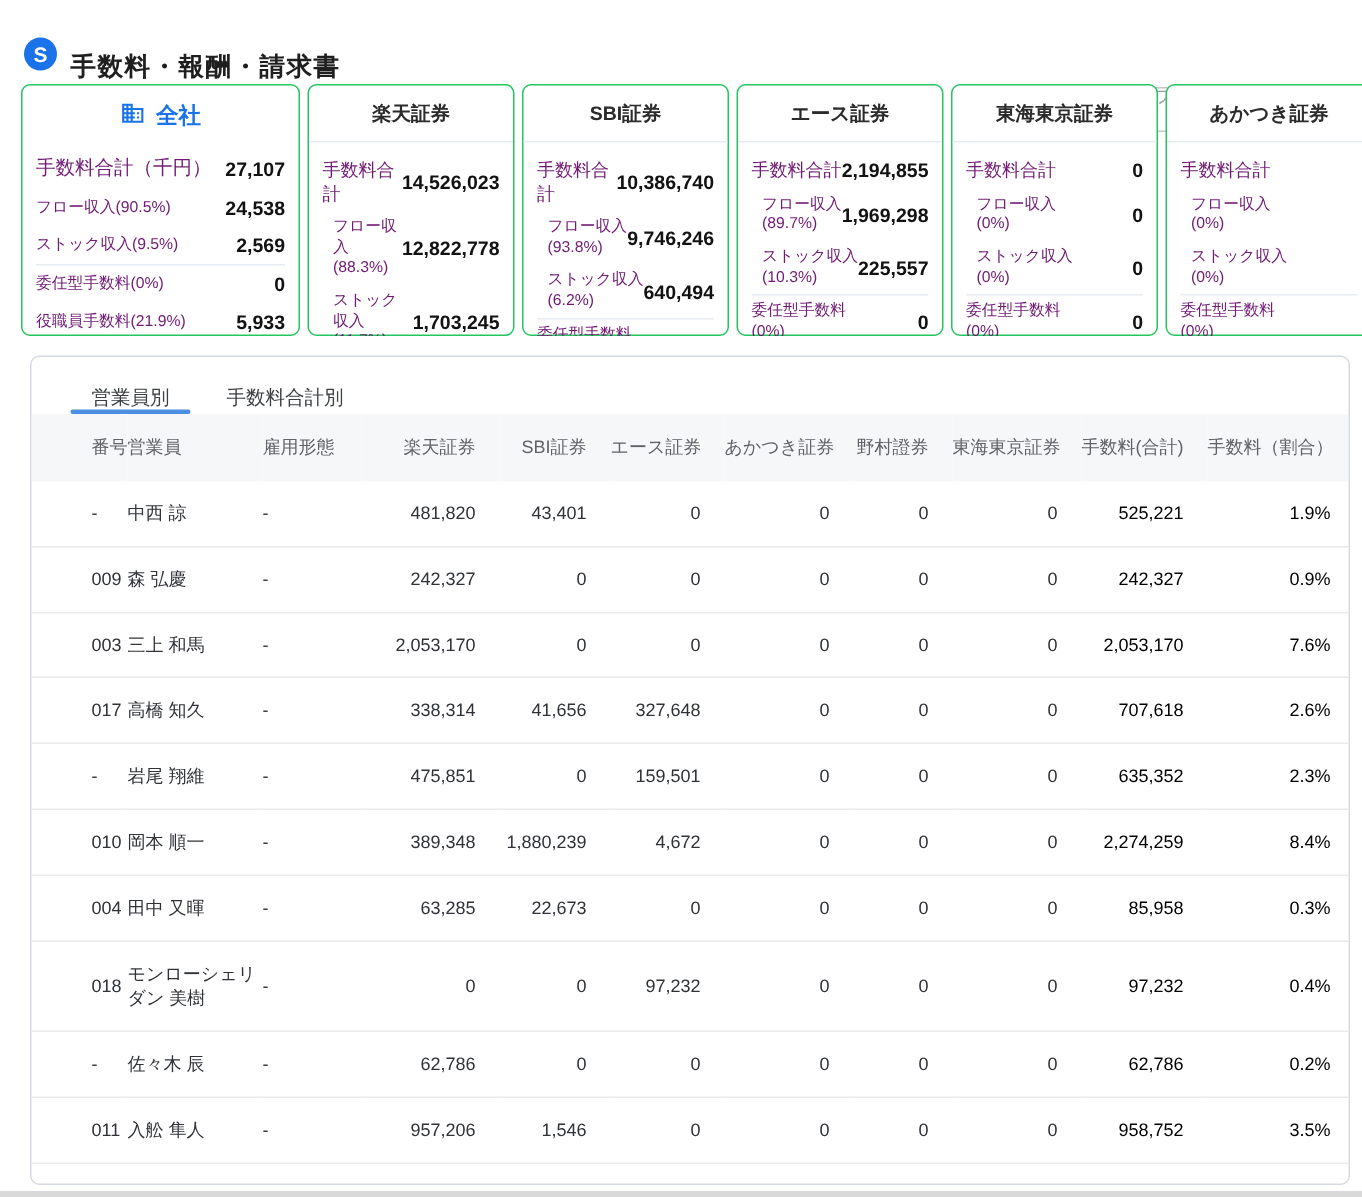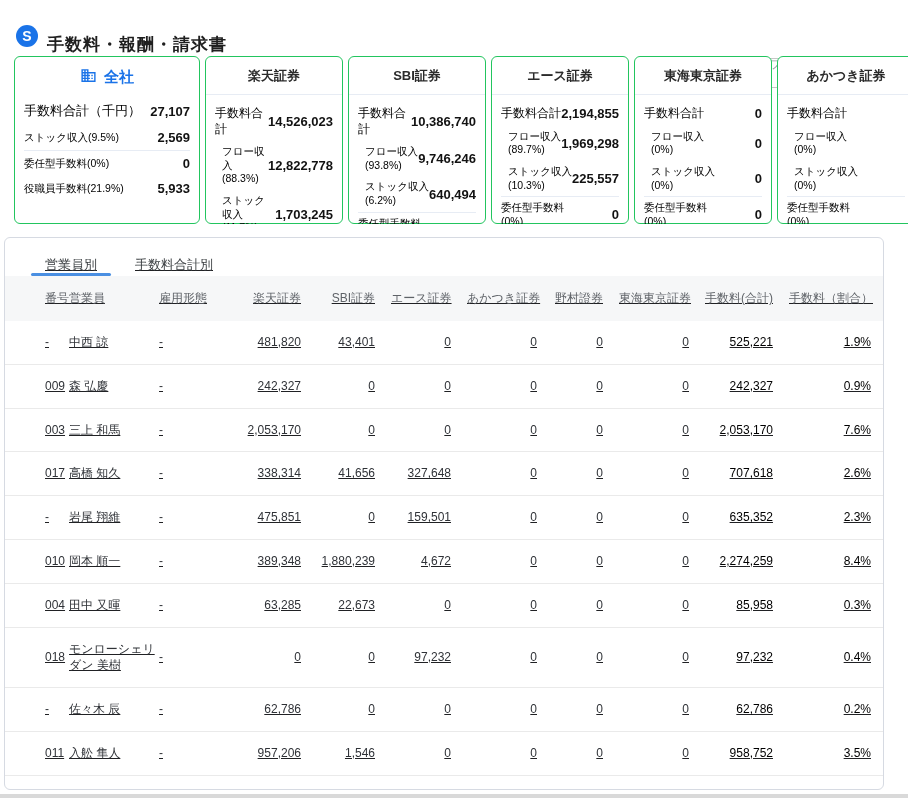--- a/index.html
+++ b/index.html
@@ -29,32 +29,32 @@
   
   .cards-row { display:flex; gap:5px; padding:4px 0 0 14px; height:172px; overflow:hidden; }
   .card { flex:0 0 auto; width:138px; border:1px solid #22c55e; border-radius:6px; background:#fff; }
   .card.total { width:186px; }
   .card-title { text-align:center; font-size:13px; font-weight:700; color:#2b2b2b;
     padding:10px 6px 9px; border-bottom:1px solid #e7ecf4; }
   .card.total .card-title { color:#1a73e8; font-size:15px; border-bottom:none; padding-bottom:4px;
     display:flex; align-items:center; justify-content:center; gap:7px; }
   .card-body { padding:7px 9px 0 9px; }
   .crow { display:flex; justify-content:space-between; align-items:center; padding:4px 0; }
-  .crow .lbl { color:#000000; font-size:10.5px; line-height:1.3; max-width:72px; }
+  .crow .lbl { color:#701a75; font-size:10.5px; line-height:1.3; max-width:72px; }
   .crow .val { color:#121212; font-size:13px; font-weight:700; white-space:nowrap; }
   .crow.em .lbl { font-size:12px; max-width:none; }
   .crow.indent { padding-left:7px; }
   .crow.divider { border-top:1px solid #e7ecf4; }
   .card.total .crow .lbl { max-width:none; white-space:nowrap; }
   .card.total .crow.em .lbl { font-size:13px; }
   .card.total .crow { padding:5px 0; }
 
   
-  .panel { margin:13px 14px 0 4px; width:880px; height:553px; border:1px solid #d6dae2;
-    border-radius:6px; overflow:hidden; background:#fff;text-decoration:underline; }
+  .panel { margin:13px 14px 0 20px; width:880px; height:553px; border:1px solid #d6dae2;
+    border-radius:6px; overflow:hidden; background:#fff; }
   .tabs { display:flex; gap:10px; padding:12px 0 0 26px; height:38px; }
   .tab { padding:6px 14px 9px; font-size:13px; color:#3c4043; position:relative; cursor:pointer; white-space:nowrap; }
   .tab.active::after { content:""; position:absolute; left:0; right:0; bottom:0; height:3px;
     background:#4a8fe2; border-radius:2px; }
 
   table { width:878px; border-collapse:collapse; table-layout:fixed; }
   thead th { background:#f6f7f8; font-weight:400; font-size:12px; color:#5f6368;
     padding-top:14px; padding-bottom:14px; white-space:nowrap; }
   tbody td { font-size:12px; color:#2f3237; border-bottom:1px solid #eaeaea;
     padding-top:13px; padding-bottom:13px; line-height:1.4; }
@@ -90,20 +90,24 @@
       <div class="card-title">
         <span><svg viewBox="0 0 24 24" width="17" height="17">
             <path fill="#1a73e8" d="M12 7V3H2v18h20V7H12zM6 19H4v-2h2v2zm0-4H4v-2h2v2zm0-4H4V9h2v2zm0-4H4V5h2v2zm4 12H8v-2h2v2zm0-4H8v-2h2v2zm0-4H8V9h2v2zm0-4H8V5h2v2zm10 12h-8v-2h2v-2h-2v-2h2v-2h-2V9h8v10zm-2-8h-2v2h2v-2zm0 4h-2v2h2v-2z"></path>
           </svg></span>
         <span>全社</span>
       </div>
       <div class="card-body">
         <div class="crow em">
           <span class="lbl">手数料合計（千円）</span>
           <span class="val">27,107</span>
+        </div>
+        <div class="crow indent">
+          <span class="lbl">フロー収入(90.5%)</span>
+          <span class="val">24,538</span>
         </div>
         <div class="crow indent">
           <span class="lbl">ストック収入(9.5%)</span>
           <span class="val">2,569</span>
         </div>
         <div class="crow divider">
           <span class="lbl">委任型手数料(0%)</span>
           <span class="val">0</span>
         </div>
         <div class="crow">

